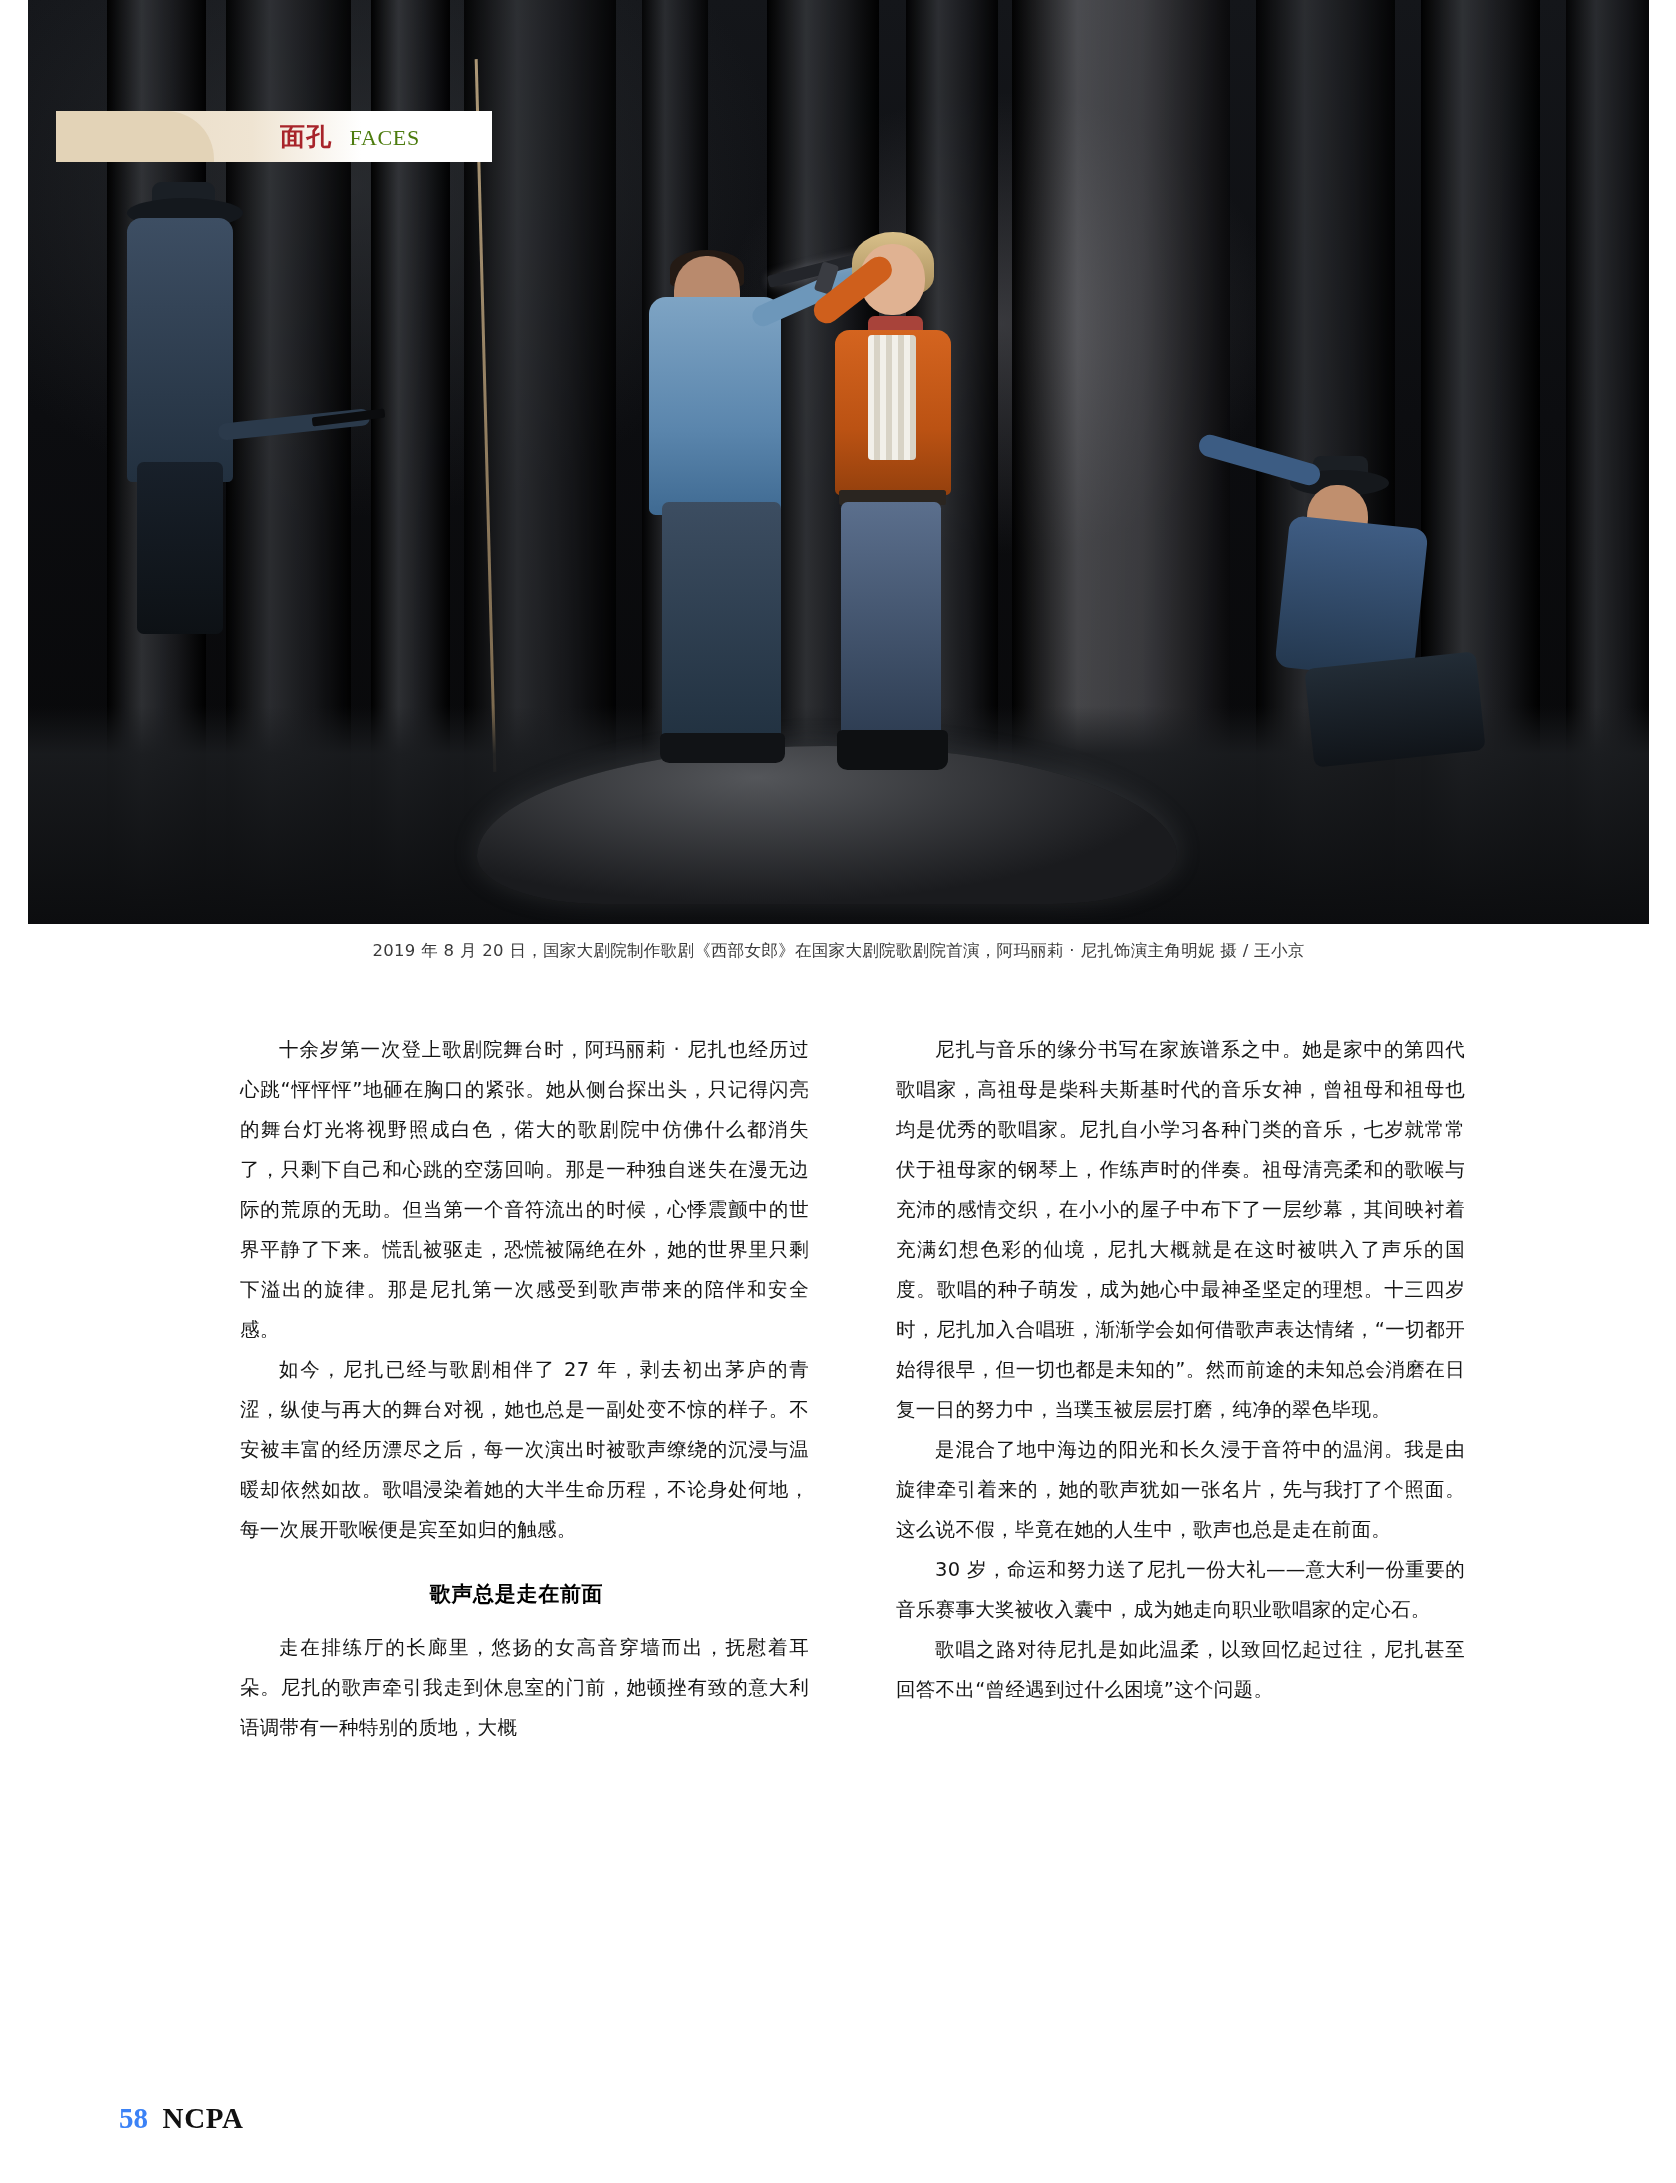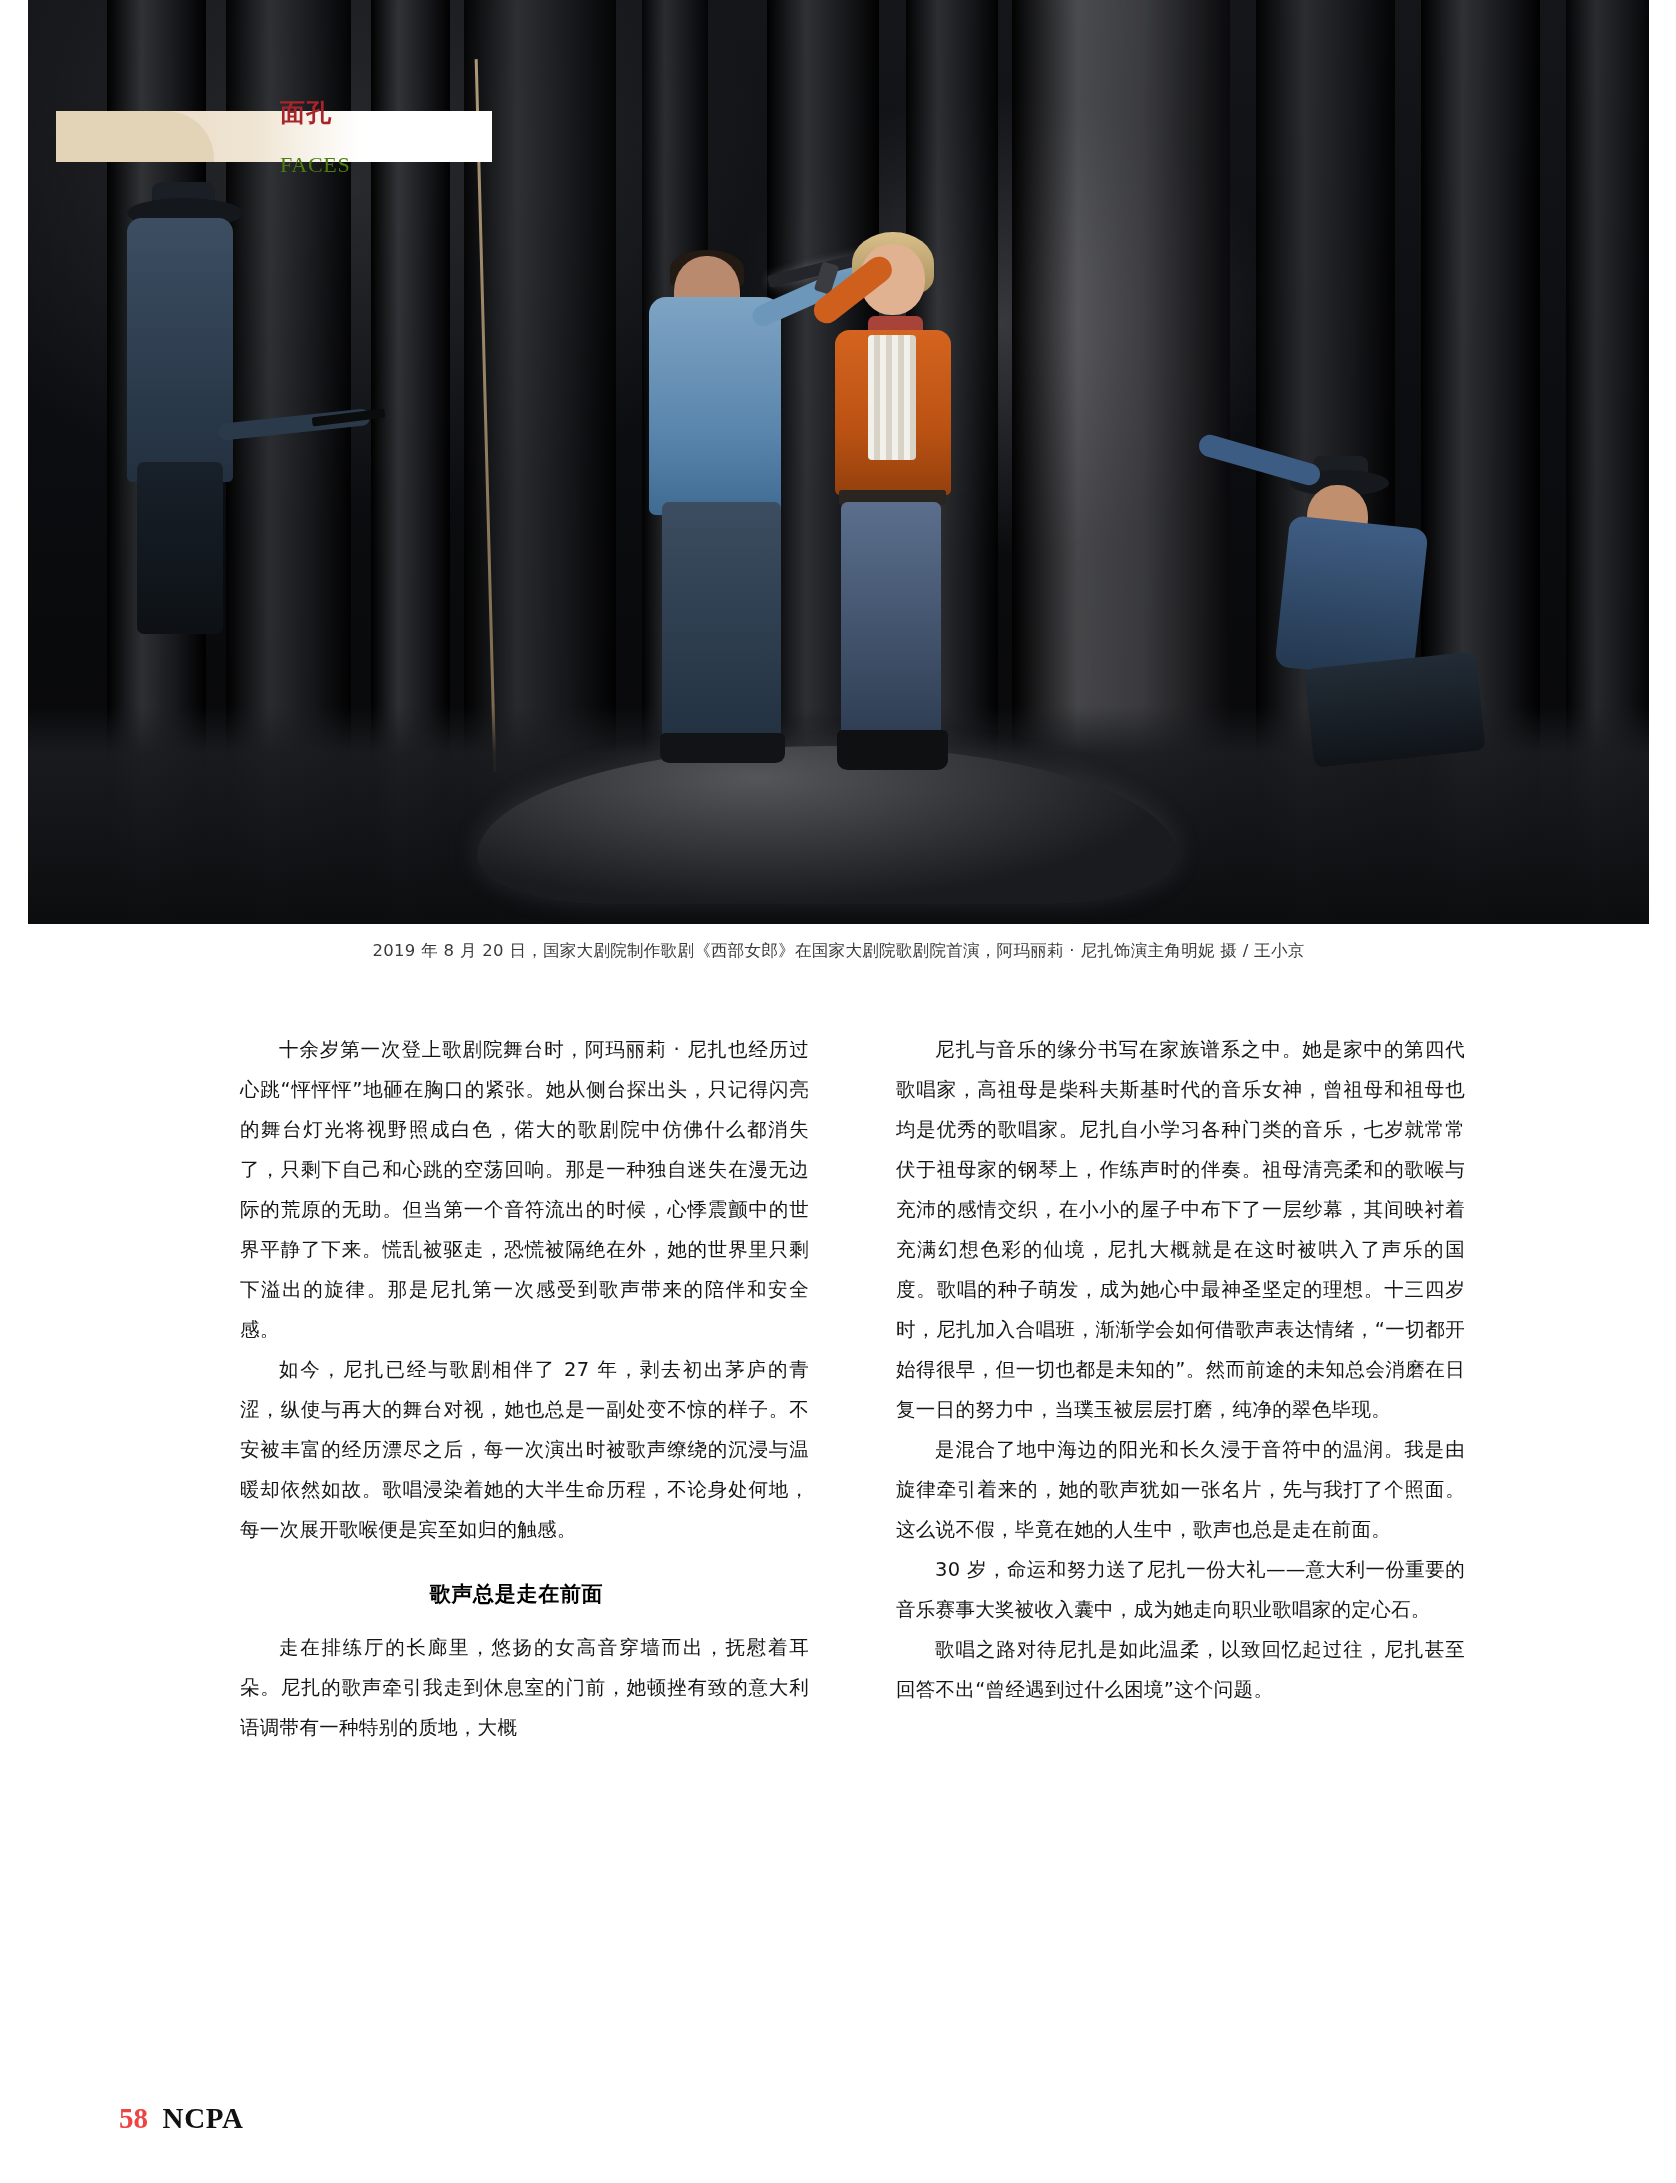--- a/index.html
+++ b/index.html
@@ -254,23 +254,22 @@
     position: absolute;
     left: 0; bottom: 0;
     width: 158px; height: 51px;
     background: #e3d3b7;
     border-top-right-radius: 48px;
   }
   .faces-inner {
     position: relative;
     display: flex;
     align-items: baseline;
-    gap: 23px;
+    gap: 17px;
     padding-left: 224px;
-    flex-direction: column;
   }
   .faces-cn {
     font-family: "DejaVu Sans", sans-serif;
     font-size: 25px;
     font-weight: bold;
     color: #a8242a;
     letter-spacing: 1.3px;
   }
   .faces-en {
     font-family: "Liberation Serif", serif;
@@ -329,21 +328,21 @@
     position: absolute;
     left: 119px;
     bottom: 48px;
     display: flex;
     align-items: baseline;
     gap: 14.5px;
   }
   .folio-num {
     font-family: "Liberation Serif", serif;
     font-size: 29px;
-    color: #ef4444;
+    color: #3b82f6;
     font-weight: bold;
     text-align: center;
   }
   .folio-name {
     font-family: "Liberation Serif", serif;
     font-size: 29px;
     color: #111;
     font-weight: bold;
     letter-spacing: 0.7px;
   }

